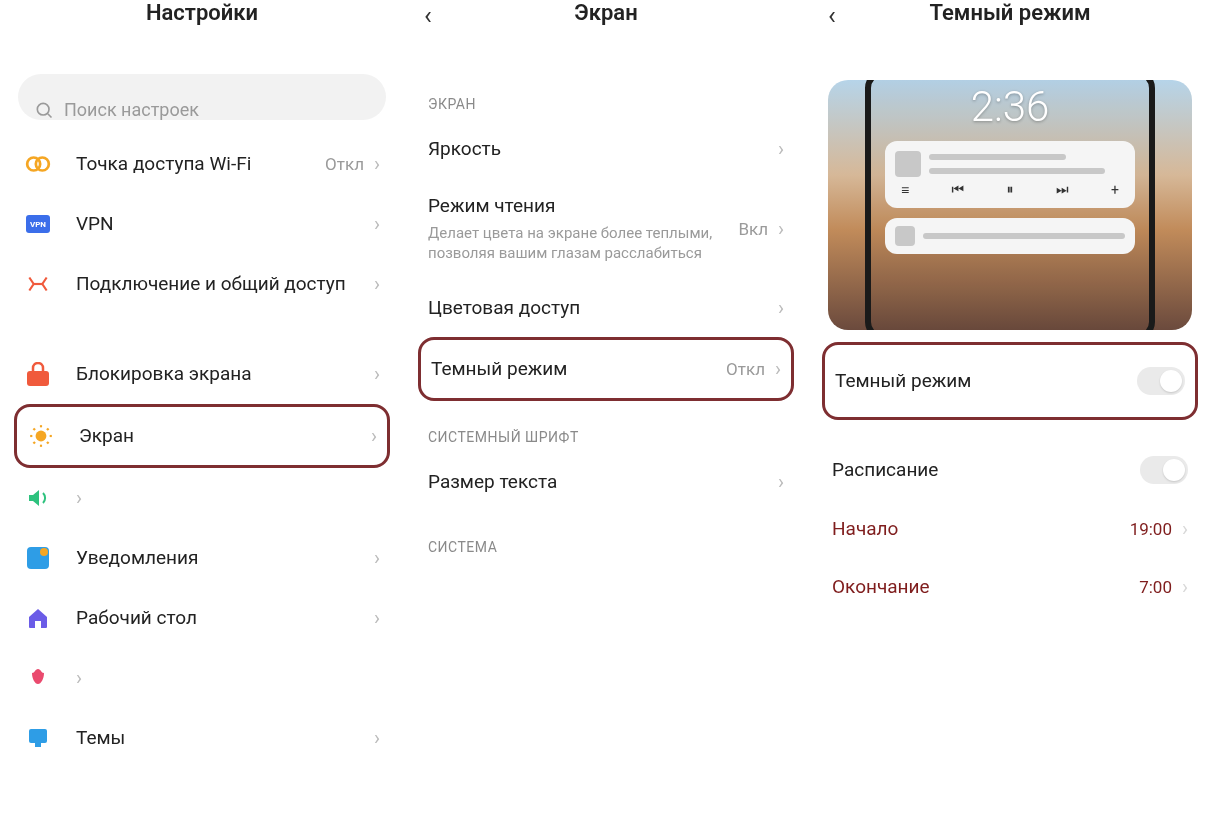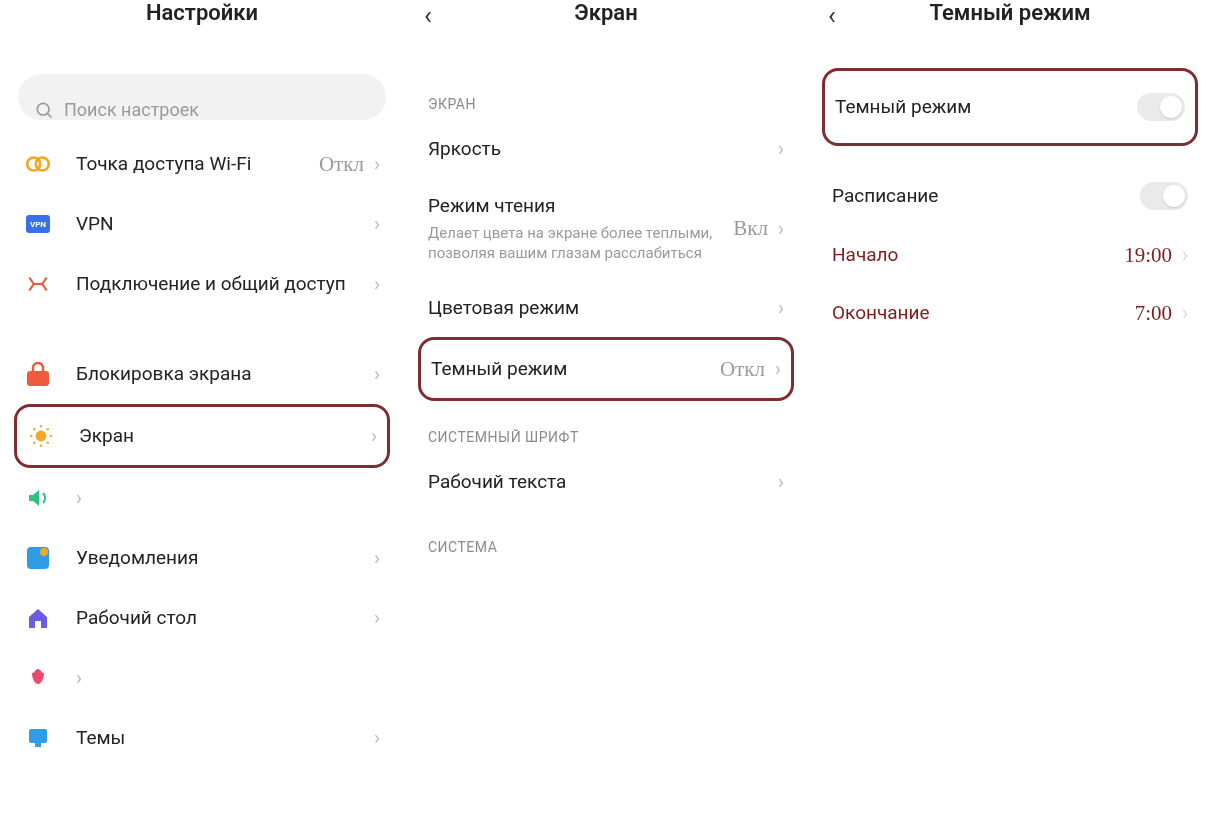--- a/index.html
+++ b/index.html
@@ -73,24 +73,23 @@
   color: #222;
   line-height: 1.3;
 }
 .row .desc {
   font-size: 15px;
   color: #9a9a9a;
   line-height: 1.35;
   margin-top: 4px;
 }
 .row .value {
-  font-size: 21px;
+  font-size: 17px;
   color: #9a9a9a;
   margin-right: 10px;
-  font-family: Liberation Serif, serif;
 }
 .row .chev {
   color: #bbb;
   font-size: 20px;
 }
 .section-header {
   padding: 28px 18px 8px 18px;
   font-size: 14px;
   letter-spacing: 0.5px;
   color: #8a8a8a;
@@ -352,53 +351,78 @@
     <div class="label-wrap">
       <div class="label">Режим чтения</div>
       <div class="desc">Делает цвета на экране более теплыми, позволяя вашим глазам расслабиться</div>
     </div>
     <div class="value">Вкл</div>
     <div class="chev">›</div>
   </div>
 
   <div class="row">
     <div class="label-wrap">
-        <div class="label">Цветовая режим</div>
+        <div class="label">Цветовая доступ</div>
       </div>
     <div class="chev">›</div>
   </div>
 
   <div class="highlight">
     <div class="row">
       <div class="label-wrap">
         <div class="label">Темный режим</div>
       </div>
       <div class="value">Откл</div>
       <div class="chev">›</div>
     </div>
   </div>
 
   <div class="section-header">СИСТЕМНЫЙ ШРИФТ</div>
 
   <div class="row">
     <div class="label-wrap">
-        <div class="label">Рабочий текста</div>
+        <div class="label">Размер текста</div>
       </div>
     <div class="chev">›</div>
   </div>
 
   <div class="section-header">СИСТЕМА</div>
 </div>
 
 <div class="col">
   <div class="header">
     <div class="back">‹</div>
     <div class="title">Темный режим</div>
   </div>
 
+  <div class="preview">
+    <div class="phone-frame">
+      <div class="preview-time">2:36</div>
+      <div class="preview-card media">
+        <div style="display:flex;align-items:center;">
+          <div style="width:26px;height:26px;background:#c8c8c8;border-radius:4px;margin-right:8px;"></div>
+          <div style="flex:1;">
+            <div class="ph-line" style="width:70%;"></div>
+            <div class="ph-line" style="width:90%;margin-bottom:0;"></div>
+          </div>
+        </div>
+        <div class="ctrls">
+          <span>≡</span>
+          <span>⏮</span>
+          <span>⏸</span>
+          <span>⏭</span>
+          <span>+</span>
+        </div>
+      </div>
+      <div class="preview-card small">
+        <div class="sq"></div>
+        <div class="ph-line" style="flex:1;margin:0;"></div>
+      </div>
+    </div>
+  </div>
 
   <div class="highlight">
     <div class="row" style="padding-top:22px;padding-bottom:22px;">
       <div class="label-wrap">
           <div class="label">Темный режим</div>
         </div>
       <div class="toggle"></div>
     </div>
   </div>
 

